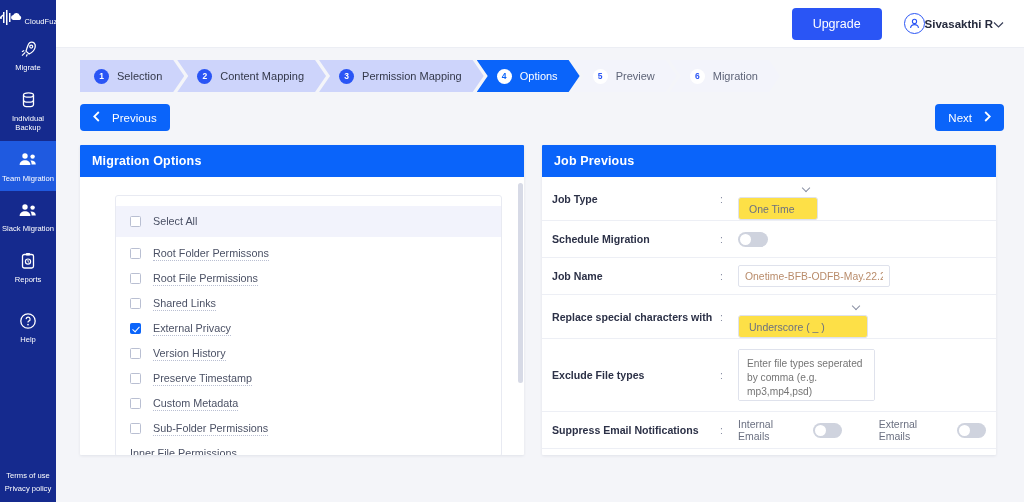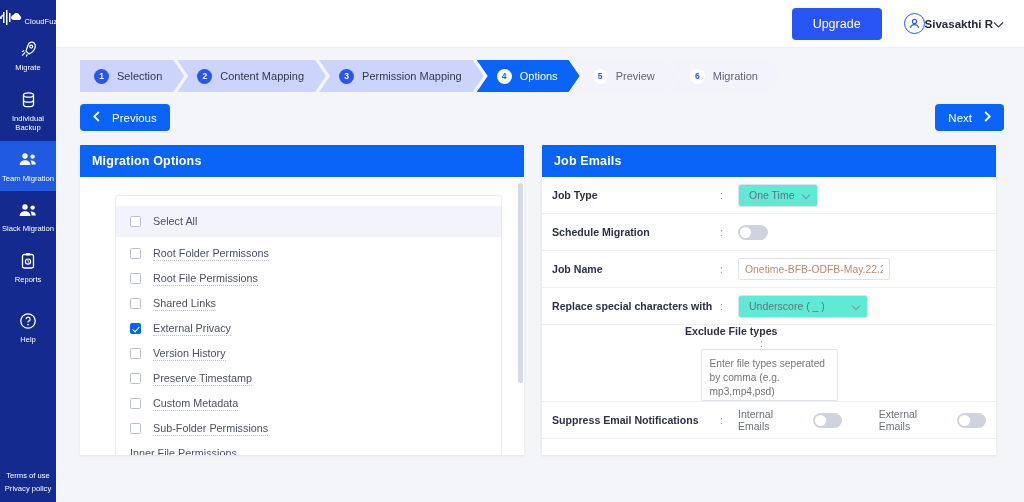--- a/index.html
+++ b/index.html
@@ -133,30 +133,30 @@
   .scrollbar {
     position:absolute; right:1px; top:6px; width:5px; height:200px;
     background:#d7dae6; border-radius:3px;
   }
 
   
   .job-row {
     display:flex; align-items:center; min-height:37px;
     border-bottom:1px solid #edeff5; padding: 0 10px 0 10px;
   }
-  .job-row.tall { min-height:73px;flex-direction:column; }
+  .job-row.tall { min-height:73px; }
   .job-row.last { border-bottom:1px solid #edeff5; }
   .job-label { width:168px; font-size:10.6px; font-weight:bold; color:#2c3147; }
   .job-colon { width:18px; font-size:10.6px; color:#888ea3; }
   .job-ctl { flex:1; display:flex; align-items:center; }
   .sel {
     appearance:none; -webkit-appearance:none;
-    border:1px solid #dfe2ec; border-radius:3px; background:#5eead4;
+    border:1px solid #dfe2ec; border-radius:3px; background:#fde047;
     font-size:10.5px; color:#6b7081; font-family:inherit;
-    padding: 4.5px 22px 4.5px 10px; cursor:pointer;
+    padding: 4.5px 22px 4.5px 10px; cursor:pointer;margin-top:20px;
   }
   .sel-wrap { position:relative; display:inline-block; }
   .sel-wrap::after {
     content:""; position:absolute; right:9px; top:8px;
     width:5px; height:5px; border:solid #8a90a3; border-width:0 1.3px 1.3px 0;
     transform:rotate(45deg); pointer-events:none;
   }
   .toggle {
     width:30px; height:15px; border-radius:9px; background:#cfd3de;
     position:relative; cursor:pointer; display:inline-block;
@@ -395,21 +395,21 @@
                 <span class="opt-label">Inner File Permissions</span>
               </div>
 
             </div>
           </div>
           <div class="scrollbar"></div>
         </div>
       </section>
 
       <section class="panel panel-right">
-        <div class="panel-head">Job Emails</div>
+        <div class="panel-head">Job Previous</div>
         <div class="panel-body">
 
           <div class="job-row">
             <span class="job-label">Job Type</span>
             <span class="job-colon">:</span>
             <span class="job-ctl">
               <span class="sel-wrap">
                 <select class="sel">
                   <option>One Time</option>
                 </select>

